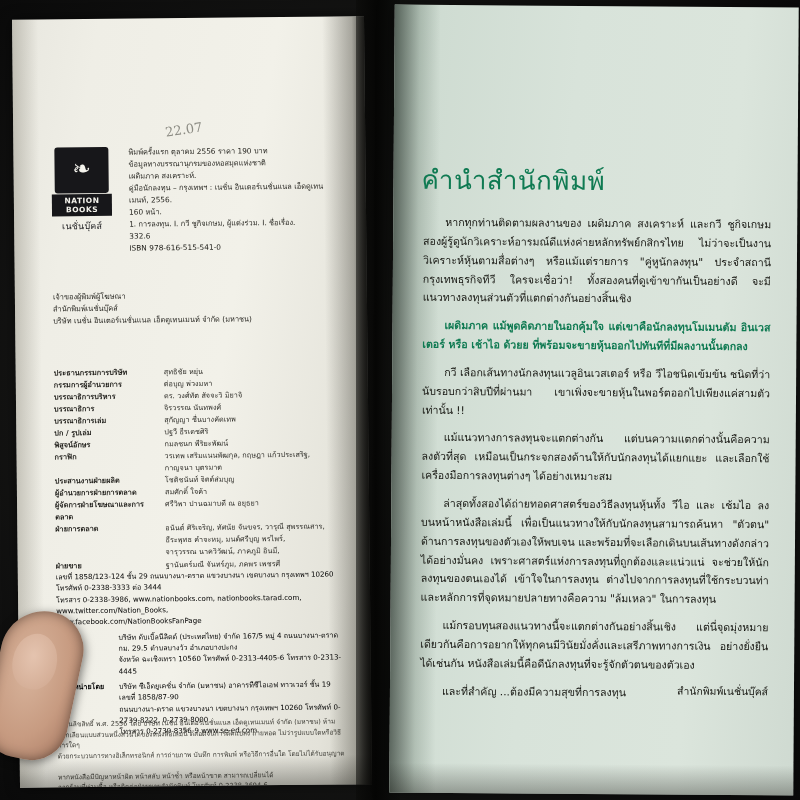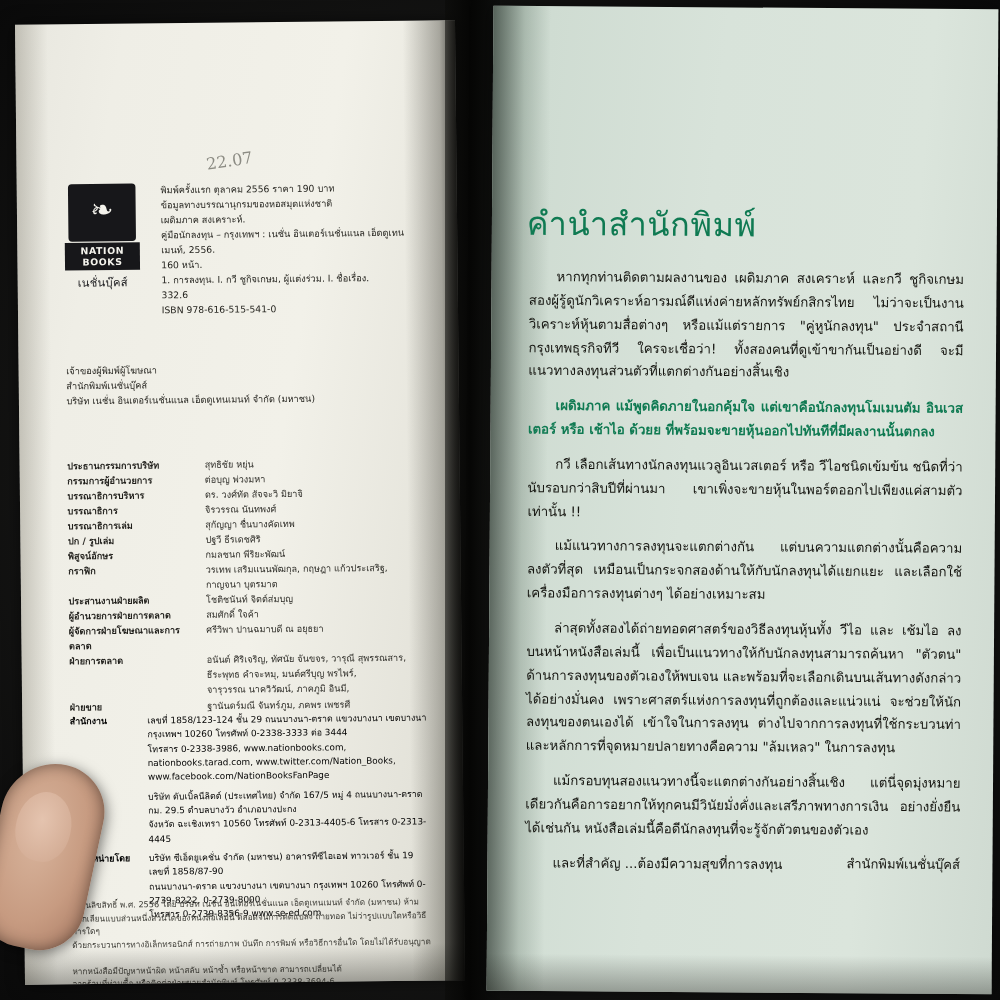--- a/index.html
+++ b/index.html
@@ -203,21 +203,20 @@
 จารุวรรณ นาควิวัฒน์, ภาคภูมิ อินมี,</div>
         </div>
       <div class="row">
           <div class="k">ฝ่ายขาย</div>
           <div class="v" style="white-space:pre-line">ฐานันดร์มณี จันทร์ภูม, ภคพร เพชรศี</div>
         </div>
     </div>
 
     <div class="addr">
       <div class="row">
-          <div class="k">สำนักงาน</div>
           <div class="v" style="white-space:pre-line">เลขที่ 1858/123-124 ชั้น 29 ถนนบางนา-ตราด แขวงบางนา เขตบางนา กรุงเทพฯ 10260 โทรศัพท์ 0-2338-3333 ต่อ 3444
 โทรสาร 0-2338-3986, www.nationbooks.com, nationbooks.tarad.com, www.twitter.com/Nation_Books,
 www.facebook.com/NationBooksFanPage</div>
         </div>
       <div class="row">
           <div class="k">พิมพ์ที่</div>
           <div class="v" style="white-space:pre-line">บริษัท ดับเบิ้ลนีลิตต์ (ประเทศไทย) จำกัด 167/5 หมู่ 4 ถนนบางนา-ตราด กม. 29.5 ตำบลบางวัว อำเภอบางปะกง
 จังหวัด ฉะเชิงเทรา 10560 โทรศัพท์ 0-2313-4405-6 โทรสาร 0-2313-4445</div>
         </div>
       <div class="row">

